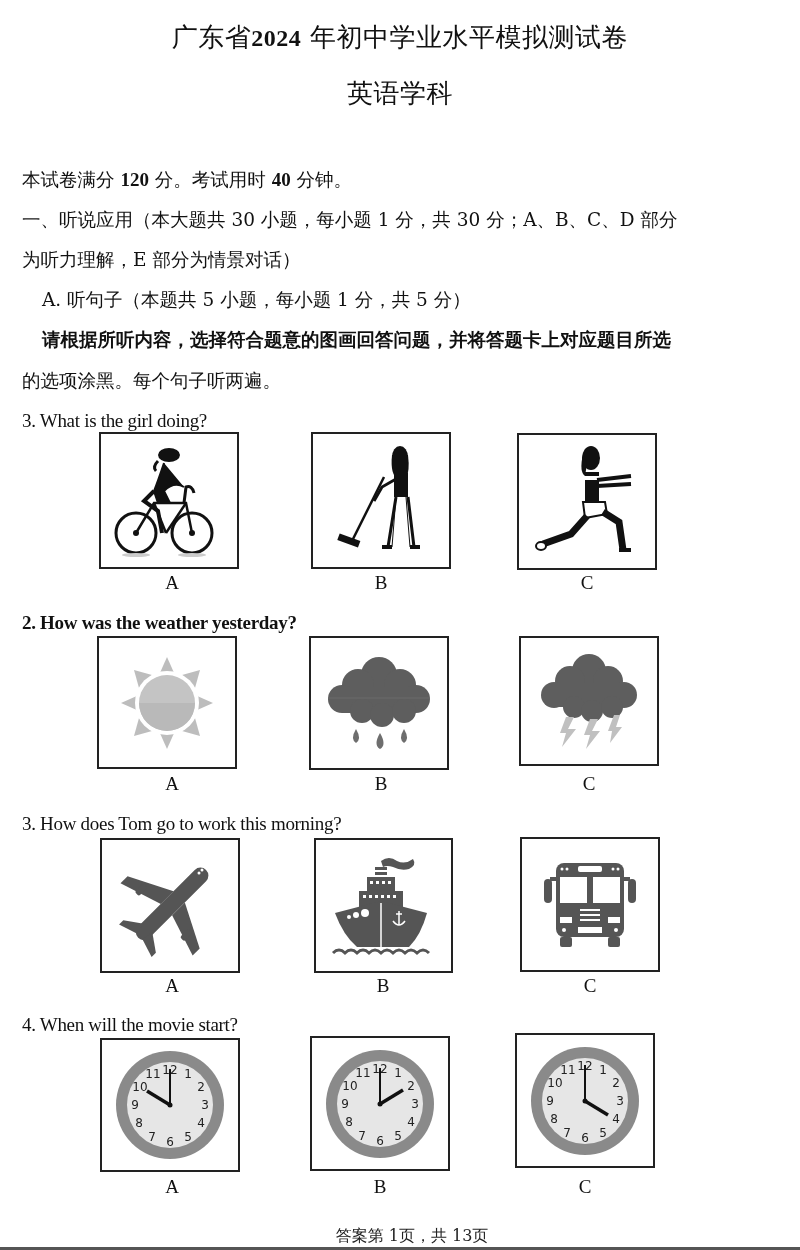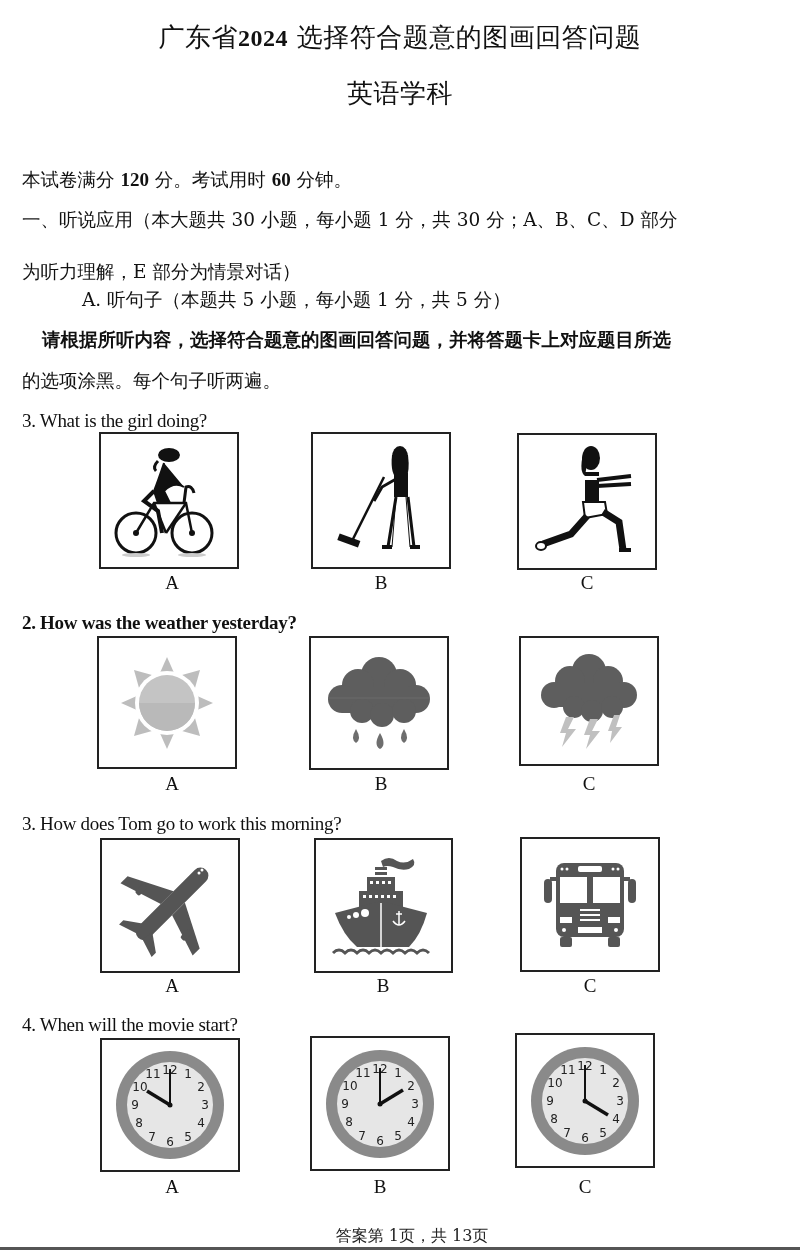--- a/index.html
+++ b/index.html
@@ -36,30 +36,30 @@
     font-family: "DejaVu Serif", "Liberation Serif", serif; font-size: 16px; color: #222;
   }
   .bottom-rule {
     position: absolute; left: 0; width: 800px; top: 1247px; height: 3px; background: #555;
   }
 </style>
 </head>
 <body>
 
 <div class="title" style="top:20px;">
-  <span>广东省</span><span class="num">2024</span><span> 选择符合题意的图画回答问题</span>
+  <span>广东省</span><span class="num">2024</span><span> 年初中学业水平模拟测试卷</span>
 </div>
 <div class="title" style="top:76px;">英语学科</div>
 
 <div class="para" style="top:168px;">
-  <span>本试卷满分 </span><b>120</b><span> 分。考试用时 </span><b>60</b><span> 分钟。</span>
+  <span>本试卷满分 </span><b>120</b><span> 分。考试用时 </span><b>40</b><span> 分钟。</span>
 </div>
 <div class="para" style="top:208px;">一、听说应用（本大题共 30 小题，每小题 1 分，共 30 分；A、B、C、D 部分</div>
-<div class="para" style="top:260px;">为听力理解，E 部分为情景对话）</div>
-<div class="para" style="top:288px; left:42px;margin-left:40px;">A. 听句子（本题共 5 小题，每小题 1 分，共 5 分）</div>
+<div class="para" style="top:248px;">为听力理解，E 部分为情景对话）</div>
+<div class="para" style="top:288px; left:42px;">A. 听句子（本题共 5 小题，每小题 1 分，共 5 分）</div>
 <div class="para" style="top:328px; left:42px;font-weight:bold;">请根据所听内容，选择符合题意的图画回答问题，并将答题卡上对应题目所选</div>
 <div class="para" style="top:369px;">的选项涂黑。每个句子听两遍。</div>
 
 <div class="q-text" style="top:410px;">3. What is the girl doing?</div>
 
 <div class="box" style="left:99px; top:432px; width:140px; height:137px;">
   <svg width="110" height="120" viewBox="0 0 110 120">
     <circle cx="22" cy="92" r="20" fill="none" stroke="#111" stroke-width="3"></circle>
     <circle cx="78" cy="92" r="20" fill="none" stroke="#111" stroke-width="3"></circle>
     <circle cx="22" cy="92" r="3" fill="#111"></circle>

